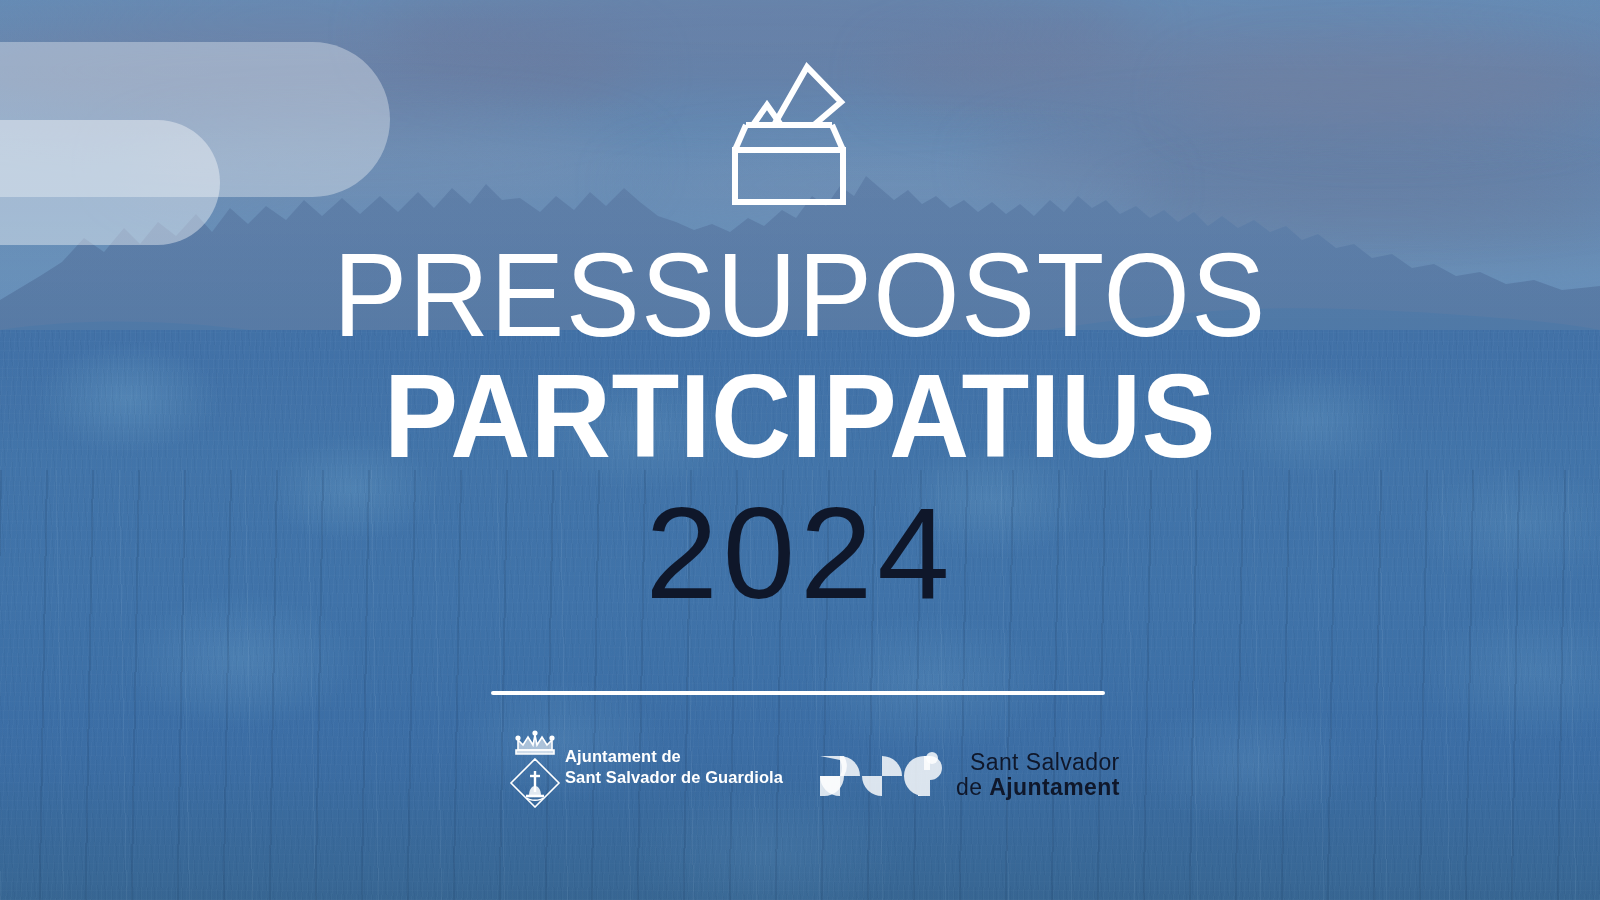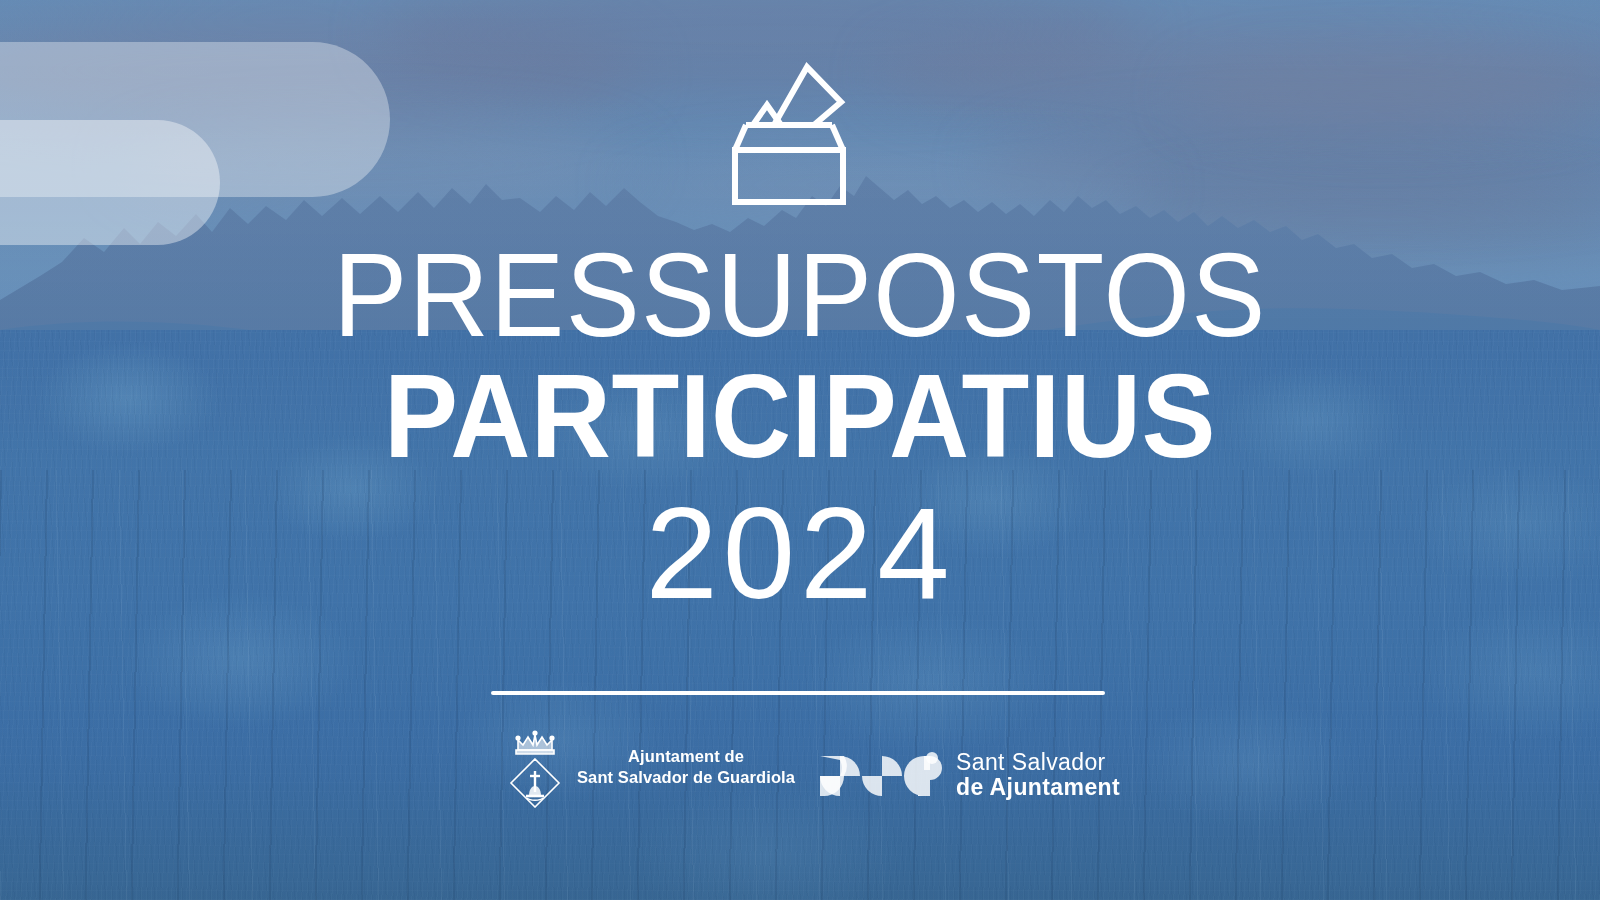--- a/index.html
+++ b/index.html
@@ -99,45 +99,45 @@
     color:#fff; font-weight:300; font-size:118px; line-height:118px;
     letter-spacing:1.5px; font-family:"Liberation Sans", sans-serif;
     transform:scaleX(.94); transform-origin:center;
   }
   .t-line2{
     color:#fff; font-weight:bold; font-size:118px; line-height:124px;
     letter-spacing:0.5px; font-family:"Liberation Sans", sans-serif;
     transform:scaleX(.94); transform-origin:center;
   }
   .t-line3{
-    color:#ffffff; font-weight:300; font-size:130px; line-height:150px;
+    color:#0f172a; font-weight:300; font-size:130px; line-height:150px;
     letter-spacing:5px; font-family:"Liberation Sans", sans-serif;
   }
 
   .divider{
     position:absolute; left:491px; top:691px; width:614px; height:4px;
     background:#ffffff; border-radius:2px;
   }
 
   .logos{ position:absolute; left:0; top:726px; width:1600px; height:100px; }
 
   .logo-ajuntament{
-    position:absolute; left:505px; top:0; display:flex; align-items:center; gap:12px;text-align:center;
+    position:absolute; left:505px; top:0; display:flex; align-items:center; 
   }
   .aj-mark{ width:60px; height:82px; flex:0 0 60px; }
   .aj-text{ color:#fff; font-weight:bold; font-size:16.5px; line-height:21px; letter-spacing:.1px; white-space:nowrap; }
 
   .logo-ssg{
     position:absolute; left:818px; top:24px; display:flex; align-items:center; gap:14px;
   }
   .ssg-mark{ width:124px; height:46px; flex:0 0 124px; }
-  .ssg-text{ color:#ffffff; line-height:25px; white-space:nowrap; }
+  .ssg-text{ color:#0f172a; line-height:25px; white-space:nowrap;text-align:right; }
   .ssg-l1{ font-size:23px; font-weight:300; letter-spacing:.4px; }
   .ssg-l2{ font-size:23px; letter-spacing:.4px; }
-  .ssg-l2 .w-light{ font-weight:700; }
+  .ssg-l2 .w-light{ font-weight:400; }
   .ssg-l2 .w-bold{ font-weight:bold; }
 </style>
 </head>
 <body>
 
 <div id="poster">
 
   <div class="bg-layer bg-sky">
     <div class="cloud c1"></div>
     <div class="cloud c2"></div>

